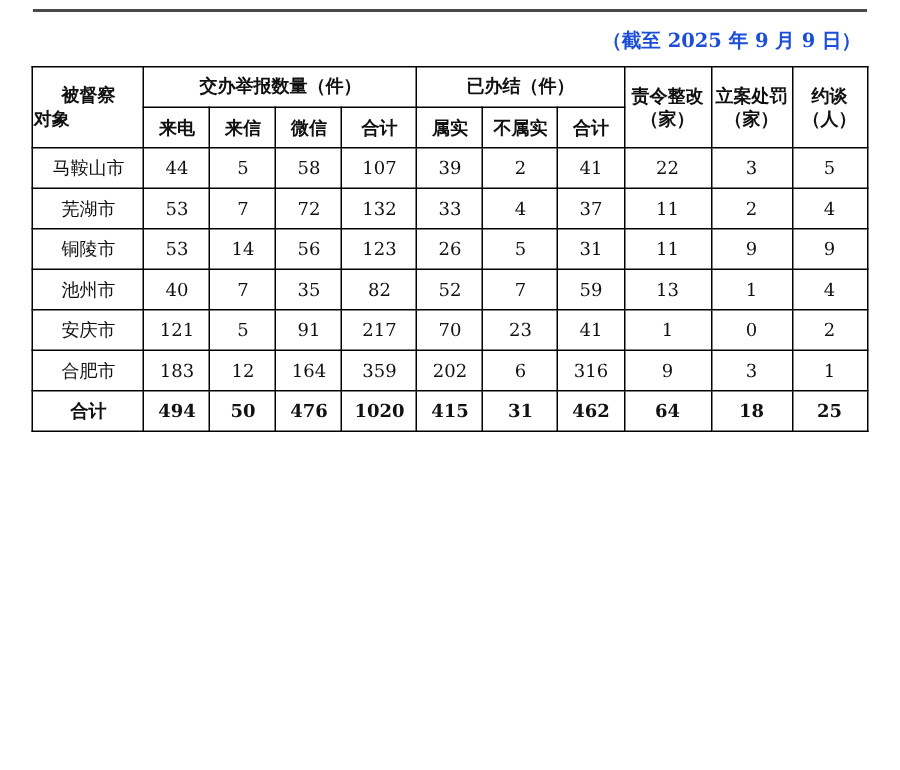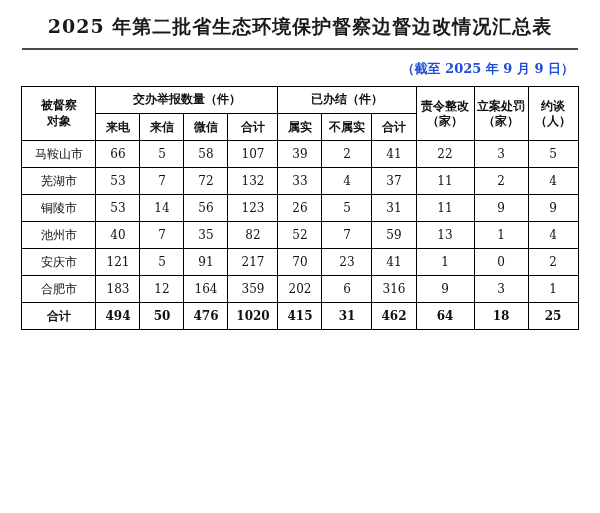--- a/index.html
+++ b/index.html
@@ -86,30 +86,29 @@
     font-weight: bold;
     font-size: 13px;
     font-family: "DejaVu Serif", "Liberation Serif", serif;
   }
   .corner {
     line-height: 1.3;
     font-weight: bold;
     font-size: 12.5px;
   }
   .corner div.l1 { text-align: center; }
-  .corner div.l2 { text-align: center; }
+  .corner div.l2 { text-align: left; }
   .nowrap { white-space: nowrap; }
   .sub-hdr td { height: 30px; }
 </style>
 </head>
 <body>
 
 <div class="page">
 
-  <div class="title">2025 年第二批省生态环境保护督察边督边改情况汇总表</div>
   <div class="title-rule"></div>
   <div class="subtitle">（截至 2025 年 9 月 9 日）</div>
 
   <table class="grid">
     <colgroup>
       <col style="width:74px">
       <col style="width:44px">
       <col style="width:44px">
       <col style="width:44px">
       <col style="width:50px">
@@ -147,21 +146,21 @@
         <td class="hdr">微信</td>
         <td class="hdr">合计</td>
         <td class="hdr">属实</td>
         <td class="hdr">不属实</td>
         <td class="hdr">合计</td>
       </tr>
     </thead>
     <tbody>
       <tr class="datarow">
         <td class="rowlabel">马鞍山市</td>
-        <td>66</td>
+        <td>44</td>
         <td>5</td>
         <td>58</td>
         <td>107</td>
         <td>39</td>
         <td>2</td>
         <td>41</td>
         <td>22</td>
         <td>3</td>
         <td>5</td>
       </tr>

